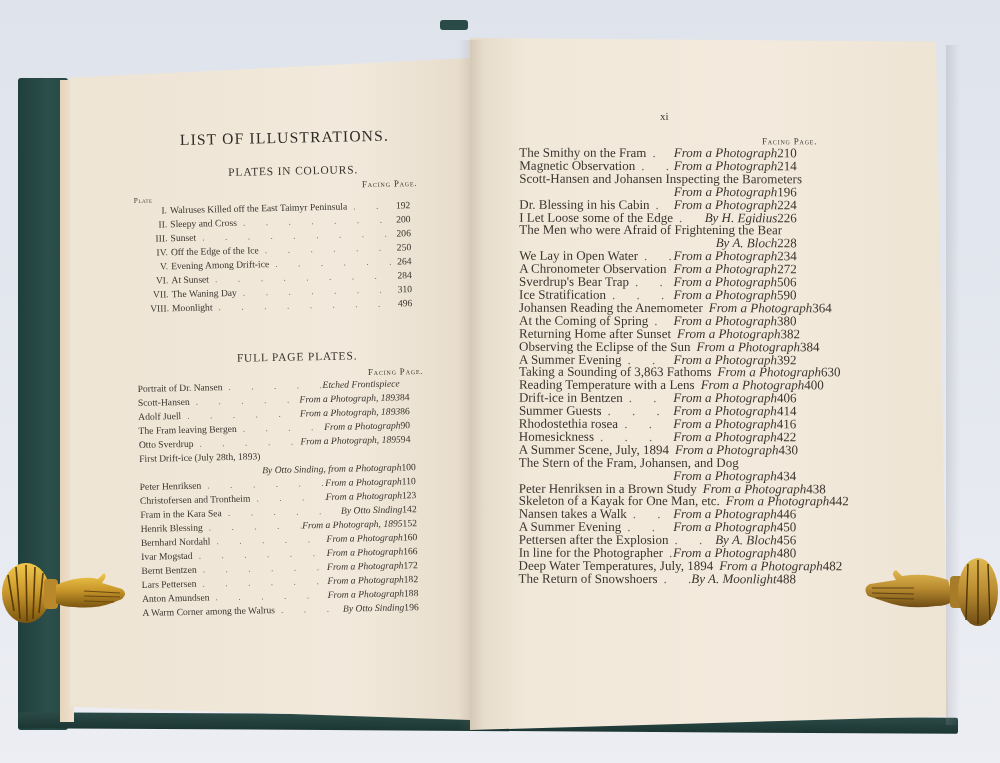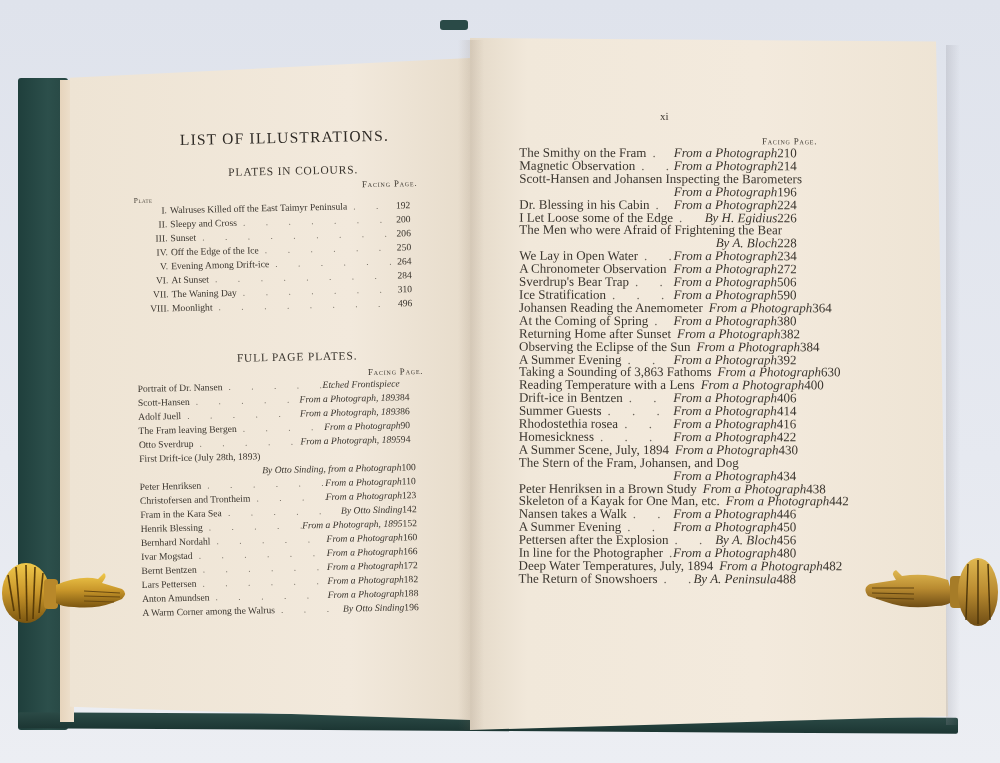--- a/index.html
+++ b/index.html
@@ -455,21 +455,21 @@
       </div>
       <div class="row rrow">
         <span class="name">Deep Water Temperatures, July, 1894</span>
         <span class="dots">. . . . . . . . . . . . . . . . .</span>
         <span class="credit">From a Photograph</span>
         <span class="page-no">482</span>
       </div>
       <div class="row rrow">
         <span class="name">The Return of Snowshoers</span>
         <span class="dots">. . . . . . . . . . . . . . . . .</span>
-        <span class="credit">By A. Peninsula</span>
+        <span class="credit">By A. Moonlight</span>
         <span class="page-no">488</span>
       </div>
     </div>
 </div>
 
 <svg class="hand hand-left" viewBox="0 0 128 78">
   <defs>
     <linearGradient id="brassL" x1="0" y1="0" x2="0" y2="1">
       <stop offset="0" stop-color="#f0c84a"></stop>
       <stop offset="0.5" stop-color="#c8962a"></stop>

